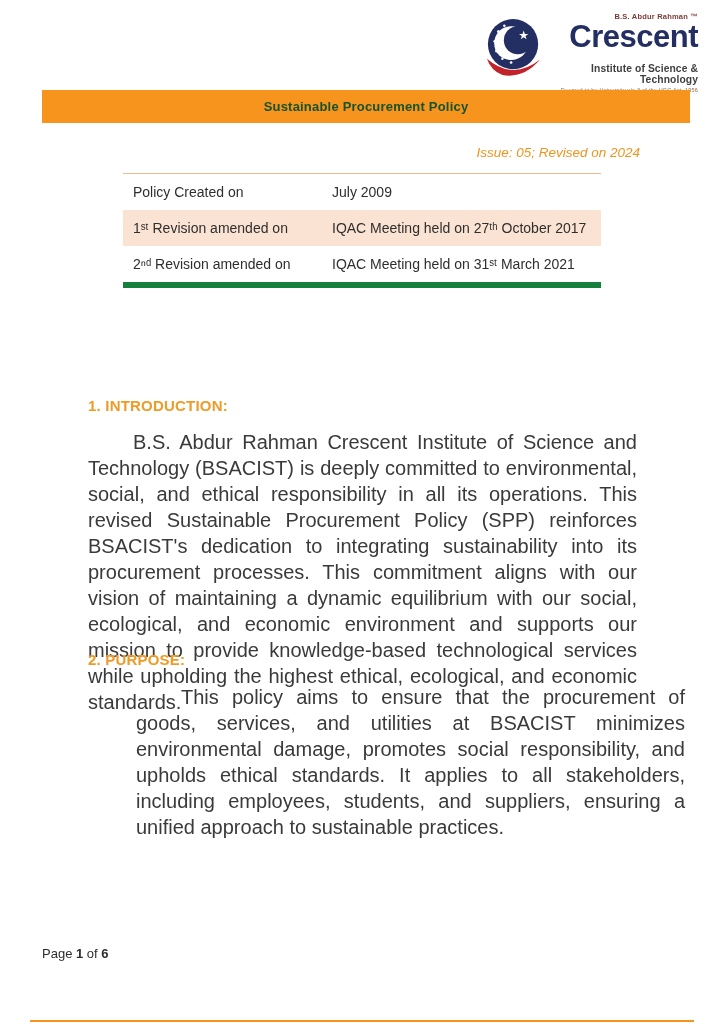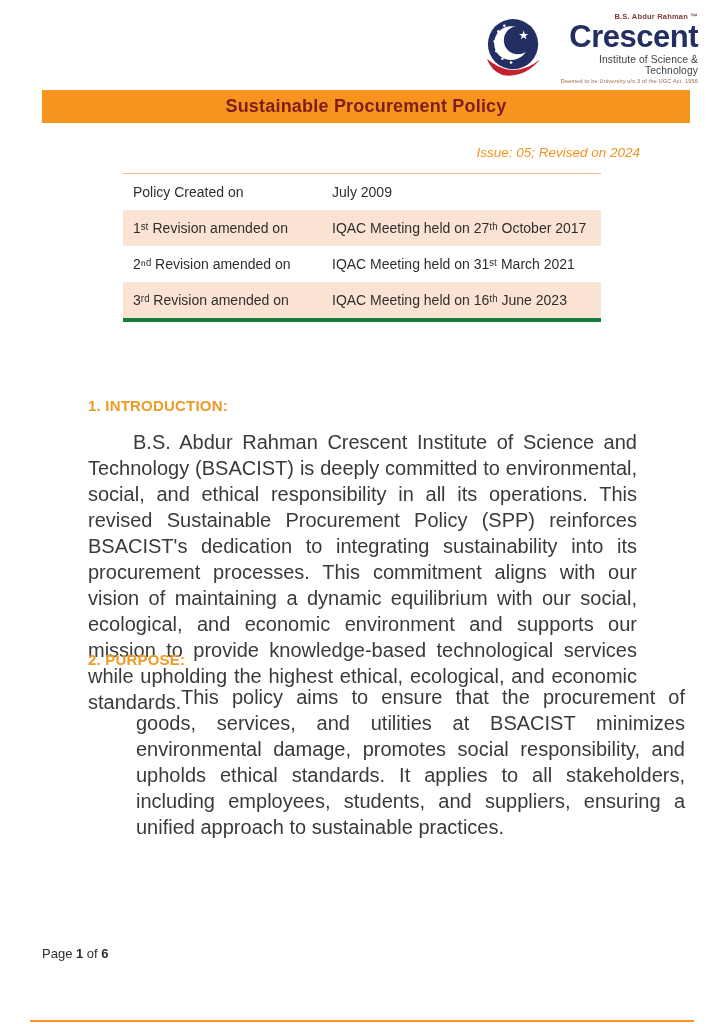--- a/index.html
+++ b/index.html
@@ -34,44 +34,44 @@
   .logo-name {
     font-size: 31px;
     font-weight: bold;
     color: #232e63;
     line-height: 30px;
     letter-spacing: -0.5px;
   }
   .logo-subtitle {
     font-size: 10.3px;
     color: #3f3f3f;
-    font-weight: normal;
+    font-weight: bold;
     letter-spacing: 0.1px;
-    margin-top: 2px;
+    margin-top: 11px;
   }
   .logo-tagline {
     font-size: 5.5px;
     color: #9b6a43;
     margin-top: 2px;
     letter-spacing: 0.2px;
   }
 
   
   .banner {
     position: absolute;
     left: 42px;
     top: 90px;
     width: 648px;
     height: 33px;
     background: #f7941e;
     text-align: center;
   }
   .banner-title {
-    color: #7f1d1d;
-    font-size: 18px;
+    color: #14532d;
+    font-size: 13px;
     font-weight: bold;
     line-height: 33px;
     letter-spacing: 0.2px;
   }
 
   
   .issue-line {
     position: absolute;
     left: 42px;
     top: 145px;
@@ -86,21 +86,21 @@
   
   .revision-table {
     position: absolute;
     left: 123px;
     top: 173px;
     width: 478px;
     border-collapse: collapse;
     font-size: 14px;
     color: #2e2e2e;
   }
-  .revision-table { border-top: 1px solid #f0b98e; border-bottom: 4px solid #15803d; }
+  .revision-table { border-top: 1px solid #f0b98e; border-bottom: 6px solid #15803d; }
   .revision-table td { height: 36px; vertical-align: middle; padding: 0; }
   .revision-table td.col-label { width: 199px; padding-left: 10px; }
   .revision-table tr.hl { background: #fbe3d3; }
 
   
   .section-heading {
     position: absolute;
     left: 88px;
     font-size: 15px;
     font-weight: bold;
@@ -182,24 +182,20 @@
           <td class="col-value">July 2009</td>
         </tr>
         <tr class="hl">
           <td class="col-label">1ˢᵗ  Revision amended on</td>
           <td class="col-value">IQAC Meeting held on 27ᵗʰ October 2017</td>
         </tr>
         <tr>
           <td class="col-label">2ⁿᵈ Revision amended on</td>
           <td class="col-value">IQAC Meeting held on 31ˢᵗ March 2021</td>
         </tr>
-        <tr class="hl">
-          <td class="col-label">3ʳᵈ Revision amended on</td>
-          <td class="col-value">IQAC Meeting held on 16ᵗʰ  June 2023</td>
-        </tr>
       </tbody>
   </table>
 
   <div class="section-heading heading-1">1. INTRODUCTION:</div>
   <div class="body-para para-1">B.S. Abdur Rahman Crescent Institute of Science and Technology (BSACIST) is deeply committed to environmental, social, and ethical responsibility in all its operations. This revised Sustainable Procurement Policy (SPP) reinforces BSACIST's dedication to integrating sustainability into its procurement processes. This commitment aligns with our vision of maintaining a dynamic equilibrium with our social, ecological, and economic environment and supports our mission to provide knowledge-based technological services while upholding the highest ethical, ecological, and economic standards.</div>
 
   <div class="section-heading heading-2">2. PURPOSE:</div>
   <div class="body-para para-2">This policy aims to ensure that the procurement of goods, services, and utilities at BSACIST minimizes environmental damage, promotes social responsibility, and upholds ethical standards. It applies to all stakeholders, including employees, students, and suppliers, ensuring a unified approach to sustainable practices.</div>
 
   <div class="footer">

